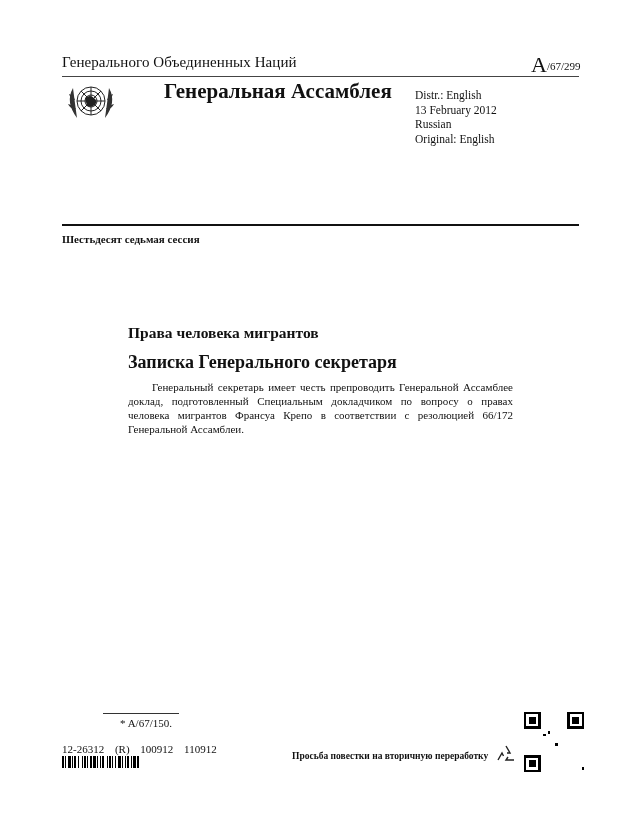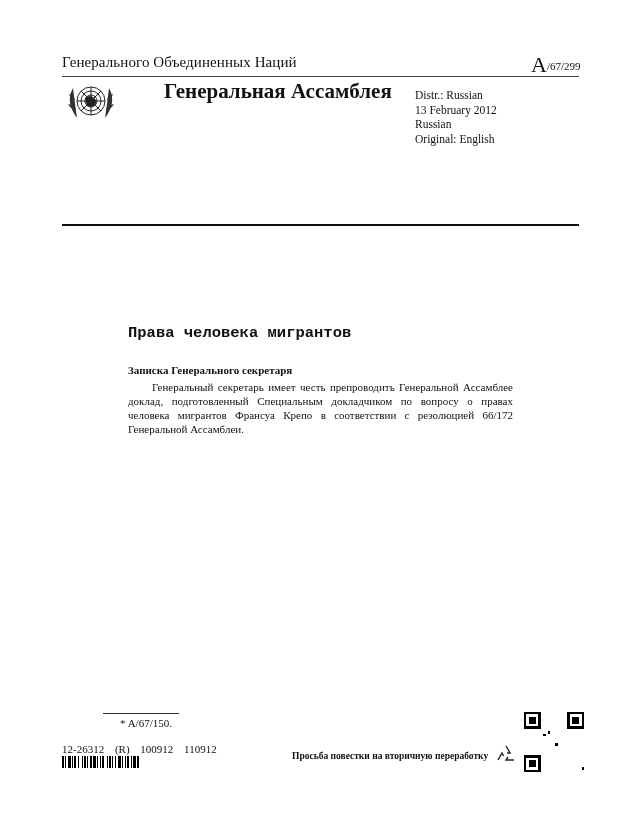--- a/index.html
+++ b/index.html
@@ -10,22 +10,22 @@
   .sym { left:531px; top:52px; font-size:11px; }
   .sym .big { font-size:22px; font-weight:normal; vertical-align:-2px; }
   .hr-top { left:62px; top:76px; width:517px; height:1px; background:#444; }
   .emblem { left:63px; top:80px; width:56px; height:44px; }
   .ga-title { left:144px; top:79px; font-size:21px; font-weight:bold;margin-left:20px; }
   .distr { left:415px; top:88px; font-size:11.5px; line-height:14.5px; }
   .hr-thick { left:62px; top:224px; width:517px; height:2px; background:#111; }
   .session { left:62px; top:232px; font-size:11px; line-height:14px; width:290px; }
   .session .b { font-weight:bold; }
   .session sup { font-size:7px; }
-  .doc-title { left:128px; top:324px; font-size:15.5px; font-weight:bold;font-family:Liberation Mono, monospace; }
-  .note-title { left:128px; top:352px; font-size:11px; font-weight:bold;margin-top:12px; }
+  .doc-title { left:128px; top:324px; font-size:15.5px; font-weight:bold; }
+  .note-title { left:128px; top:352px; font-size:18px; font-weight:bold; }
   .body-para { left:128px; top:380px; width:385px; font-size:11px; line-height:14px;
                text-align:justify; text-indent:24px; }
   .fn-rule { left:103px; top:713px; width:76px; height:1px; background:#333; }
   .fn { left:120px; top:717px; font-size:11px; }
   .job { left:62px; top:743px; font-size:11px; word-spacing:8px; }
   .barcode { left:62px; top:756px; width:112px; height:12px; display:flex; gap:0; }
   .barcode span { display:block; height:100%; background:#000; }
   .recycle-text { left:292px; top:751px; font-size:9.5px; font-weight:bold; }
   .recycle-icon { left:495px; top:744px; width:22px; height:22px; }
   .qr { left:524px; top:712px; width:60px; height:60px; }
@@ -53,29 +53,30 @@
       <path d="M46 8 q8 14 -4 30 q2 -14 4 -30z"></path>
     <path d="M6 14 q2 6 6 6 q-2 -5 -6 -6z"></path>
       <path d="M50 14 q-2 6 -6 6 q2 -5 6 -6z"></path>
     <path d="M5 24 q3 6 8 5 q-3 -4 -8 -5z"></path>
       <path d="M51 24 q-3 6 -8 5 q3 -4 8 -5z"></path>
   </g>
 </svg>
 <div class="abs ga-title">Генеральная Ассамблея</div>
 
 <div class="abs distr">
-  <div>Distr.: Russian</div>
+  <div>Distr.: English</div>
   <div>13 February 2012</div>
   <div>Russian</div>
   <div>Original: English</div>
 </div>
 
 <div class="abs hr-thick"></div>
 
 <div class="abs session">
+  <div class="b">Шестьдесят седьмая сессия</div>
 </div>
 
 <div class="abs doc-title">Права человека мигрантов</div>
 <div class="abs note-title">Записка Генерального секретаря</div>
 <div class="abs body-para">Генеральный секретарь имеет честь препроводить Генеральной Ассамблее доклад, подготовленный Специальным докладчиком по вопросу о правах человека мигрантов Франсуа Крепо в соответствии с резолюцией 66/172 Генеральной Ассамблеи.</div>
 
 <div class="abs fn-rule"></div>
 <div class="abs fn">* A/67/150.</div>
 
 <div class="abs job">12-26312 (R)   100912   110912</div>

